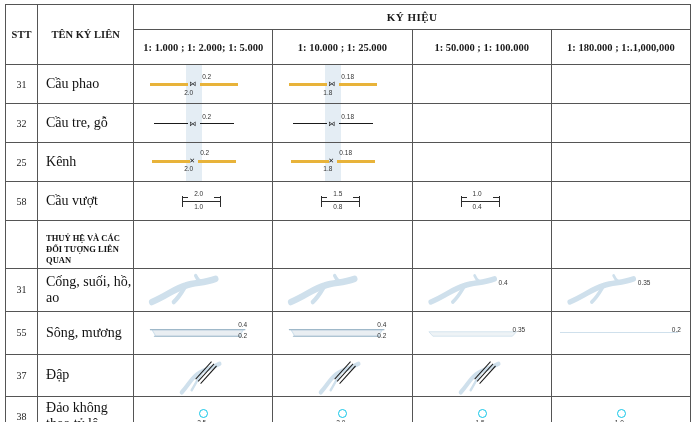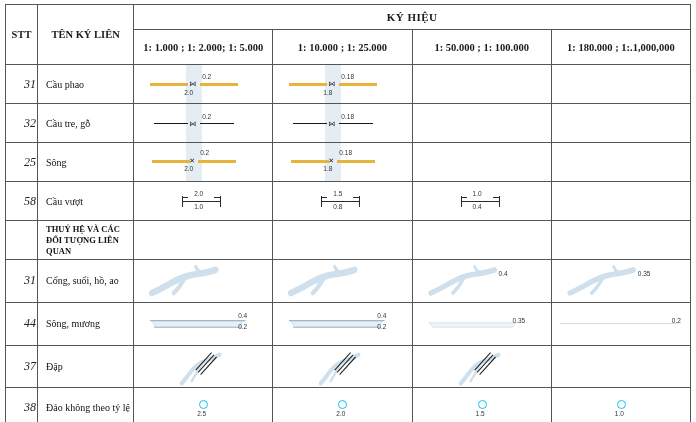--- a/index.html
+++ b/index.html
@@ -5,23 +5,23 @@
   html,body{margin:0;padding:0;background:#ffffff;}
   body{font-family:"Liberation Serif", serif;color:#1a1a1a;}
   .page{width:696px;height:422px;position:relative;overflow:hidden;background:#fff;}
   table.sym{border-collapse:collapse;width:686px;margin:4px 5px 0 5px;table-layout:fixed;}
   table.sym td,table.sym th{border:1px solid #555;vertical-align:middle;}
   .hdr-top{height:22px;font-size:11px;font-weight:bold;text-align:center;letter-spacing:.5px;}
   .hdr-sub{height:32px;font-size:10.5px;font-weight:bold;text-align:center;}
   .col-stt{width:32px;}
   .col-name{width:96px;}
   .col-s{width:139px;}
-  .cell-stt{font-size:12px;text-align:right;color:#222;font-style:italic;}
-  .cell-name{font-size:10px;padding-left:8px;color:#111;}
-  .cell-name.group{font-weight:bold;font-size:8.5px;line-height:11px;padding-top:2px;padding-bottom:2px;}
+  .cell-stt{font-size:10px;text-align:center;color:#222;}
+  .cell-name{font-size:14px;padding-left:8px;color:#111;}
+  .cell-name.group{font-weight:bold;font-size:8.5px;line-height:11px;padding-top:12px;padding-bottom:2px;}
   .symcell{height:38px;position:relative;padding:0;}
   .sym-wrap{position:relative;width:100%;height:100%;}
   .lbl{position:absolute;font-size:6.5px;color:#333;font-family:"Liberation Sans",sans-serif;white-space:nowrap;}
   
   .band{position:absolute;background:#dbe7f0;opacity:.75;}
   .hline{position:absolute;background:#1a1a1a;height:1px;}
   .oline{position:absolute;background:#e8b33a;height:2.5px;}
   .xmark{position:absolute;color:#1a1a1a;font-size:7px;line-height:7px;font-family:"Liberation Sans",sans-serif;}
   .dot{position:absolute;border:1.4px solid #12c6e8;border-radius:50%;background:#fff;}
   .barline{position:absolute;background:#2b2b2b;height:1px;}
@@ -104,21 +104,21 @@
               <div class="xmark" style="left:55px;top:16px;">⋈</div>
               <div class="lbl" style="left:68px;top:9px;">0.18</div>
             </div>
           </td>
           <td class="symcell"></td>
           <td class="symcell"></td>
         </tr>
         <tr>
           <td class="cell-stt">25</td>
           <td class="cell-name">
-            <div>Sông</div>
+            <div>Kênh</div>
           </td>
           <td class="symcell">
             <div class="sym-wrap">
               <div class="band" style="left:52px;top:0;width:16px;height:38px;"></div>
               <div class="oline" style="left:18px;top:17px;width:38px;background:#e8b33a;"></div>
               <div class="oline" style="left:64px;top:17px;width:38px;background:#e8b33a;"></div>
               <div class="xmark" style="left:55px;top:14px;">✕</div>
               <div class="lbl" style="left:66px;top:6px;">0.2</div>
               <div class="lbl" style="left:50px;top:22px;">2.0</div>
             </div>
@@ -215,21 +215,21 @@
           </td>
           <td class="symcell">
             <div class="sym-wrap"><svg width="100%" height="100%" viewBox="0 0 139 38" preserveAspectRatio="none">
                 <path d="M18 30 C 34 24, 40 18, 52 15 C 62 12, 70 13, 82 9" stroke="#cfe0ec" stroke-width="5" fill="none" stroke-linecap="round"></path>
                 <path d="M40 30 C 46 25, 48 21, 52 15" stroke="#cfe0ec" stroke-width="3.5" fill="none" stroke-linecap="round"></path>
                 <path d="M62 6 C 64 10, 66 12, 70 12" stroke="#cfe0ec" stroke-width="2.75" fill="none" stroke-linecap="round"></path>
               </svg><div class="lbl" style="left:86px;top:10px;">0.35</div></div>
           </td>
         </tr>
         <tr>
-          <td class="cell-stt">44</td>
+          <td class="cell-stt">55</td>
           <td class="cell-name">
             <div>Sông, mương</div>
           </td>
           <td class="symcell">
             <div class="sym-wrap"><svg width="100%" height="100%" viewBox="0 0 139 38" preserveAspectRatio="none">
                 <path d="M18 16 L110 16 L106 22 L22 22 Z" fill="#e9eef2" stroke="#cfe0ec" stroke-width="1"></path>
                 <line x1="16" y1="16" x2="112" y2="16" stroke="#9fb8c9" stroke-width="1"></line>
                 <line x1="20" y1="22" x2="108" y2="22" stroke="#9fb8c9" stroke-width="1"></line>
               </svg><div class="lbl" style="left:104px;top:9px;">0.4</div><div class="lbl" style="left:104px;top:20px;">0.2</div></div>
           </td>

